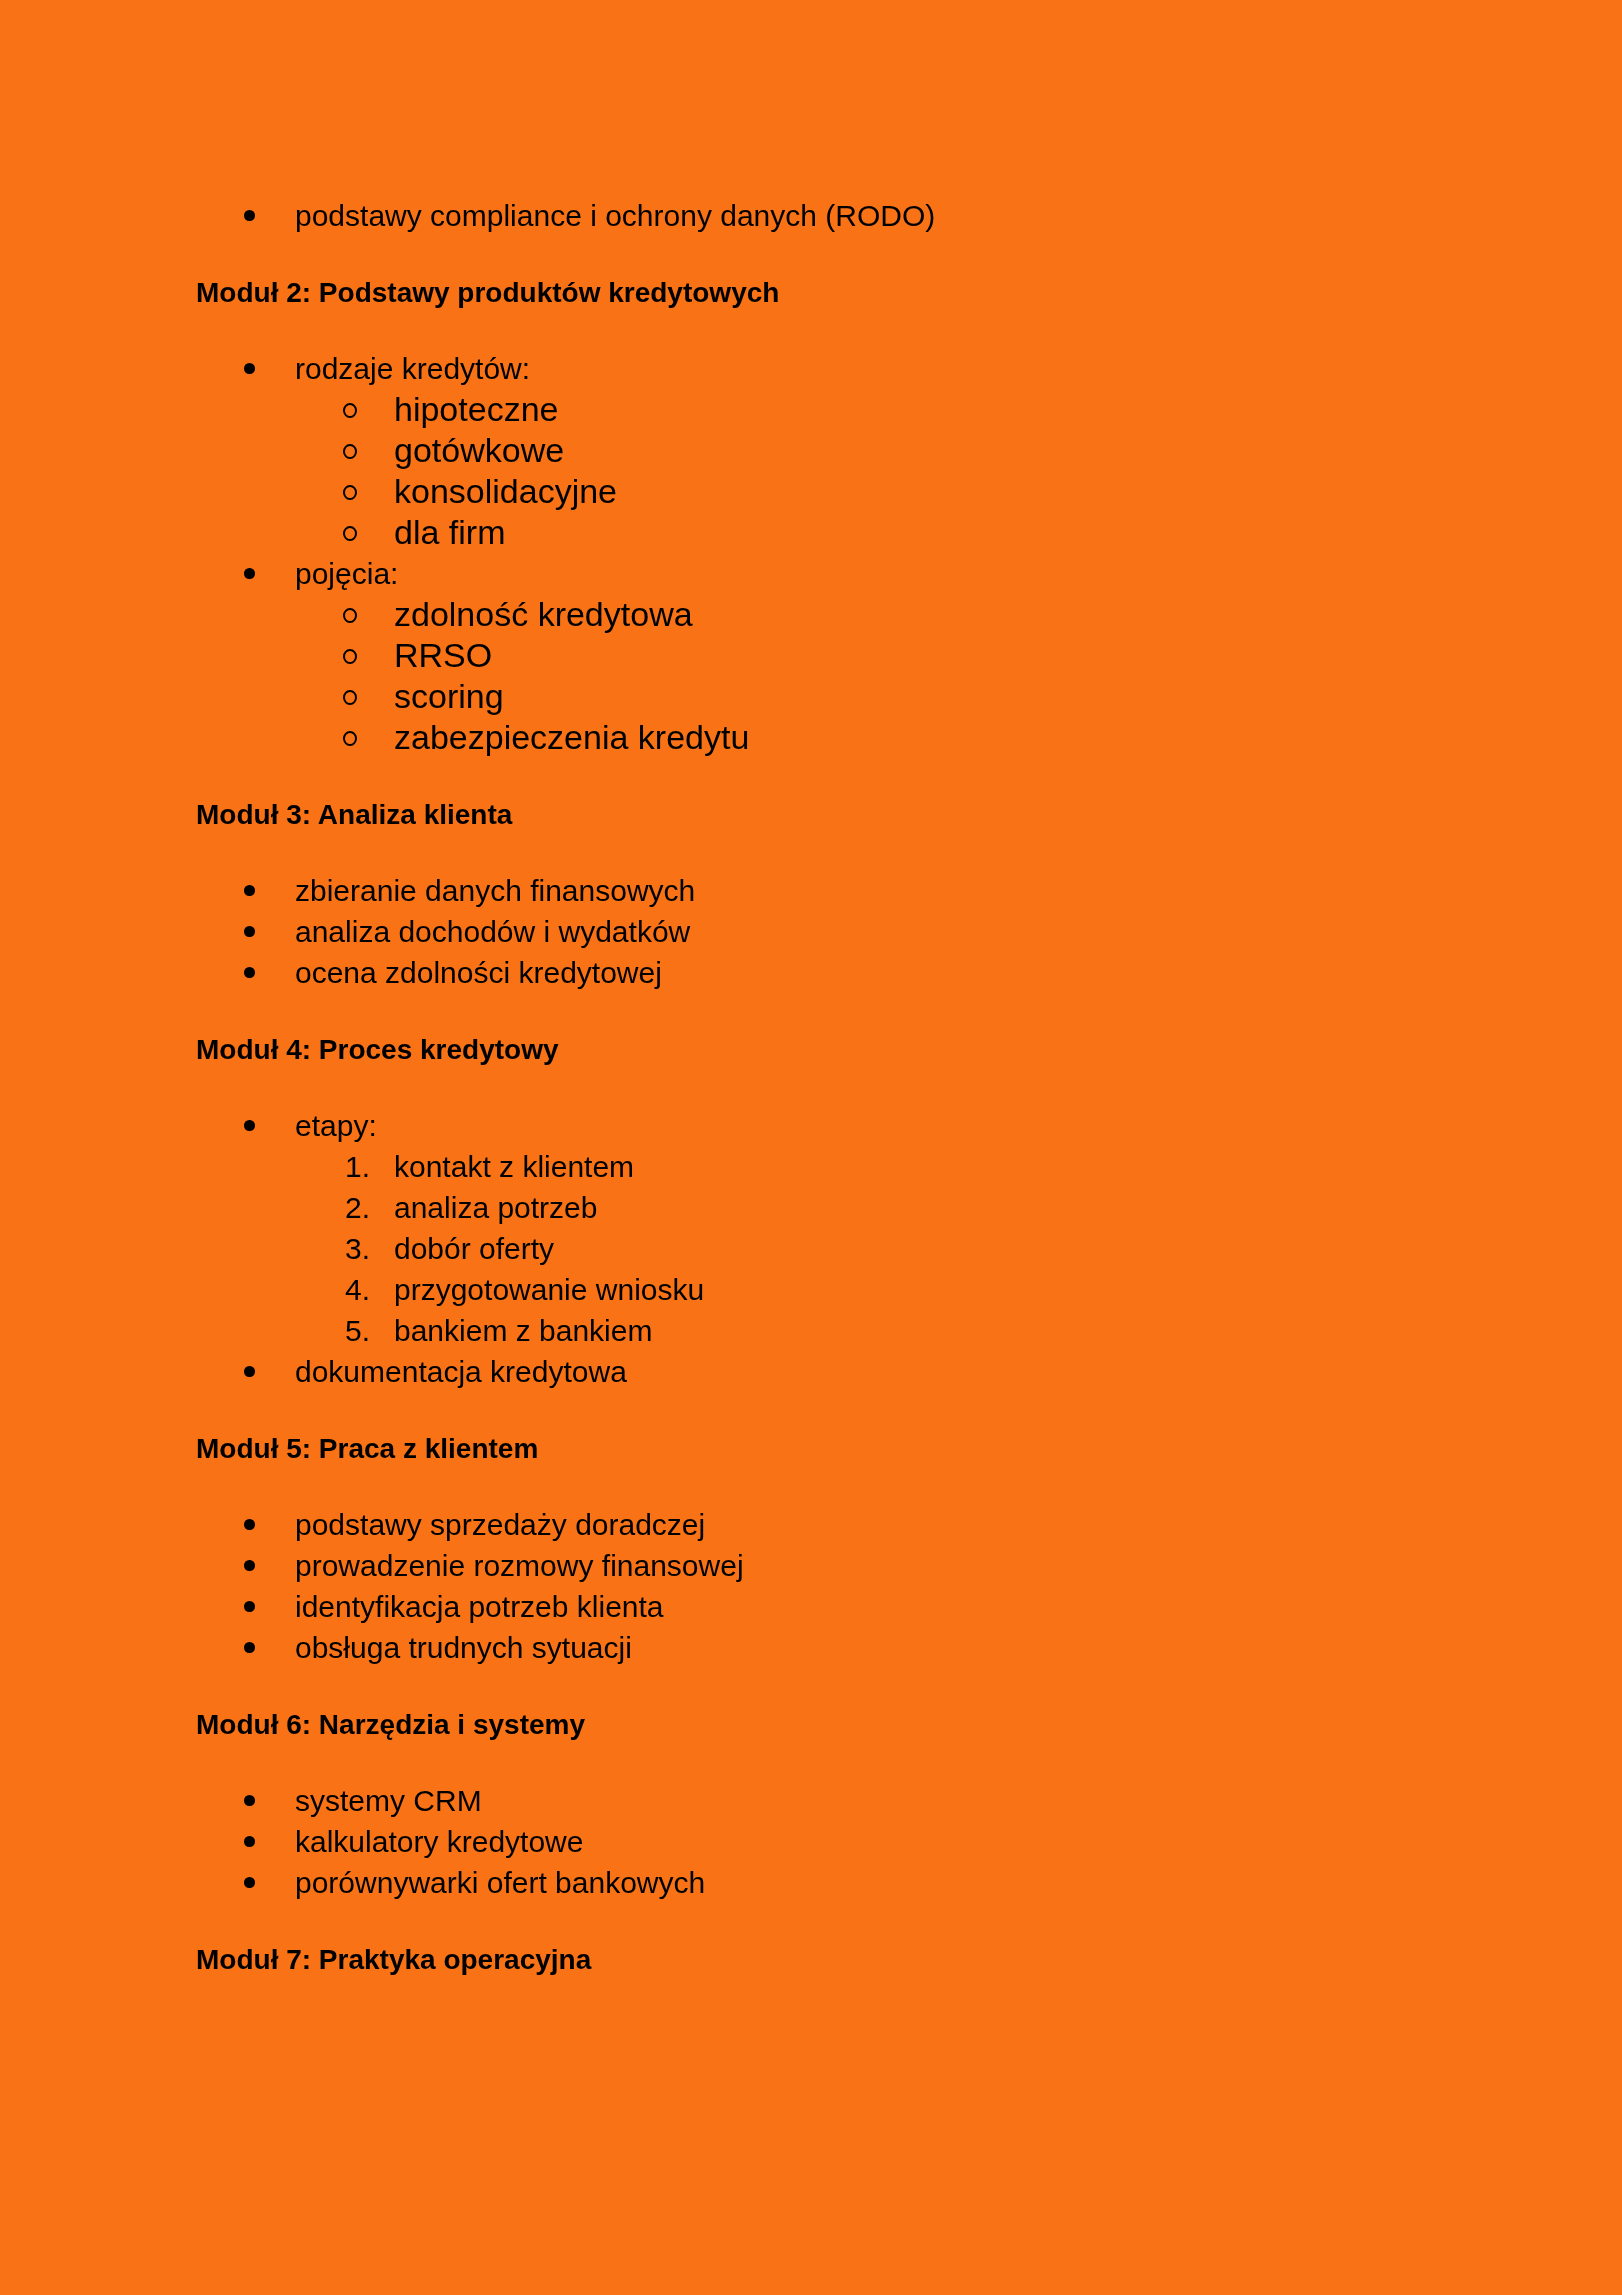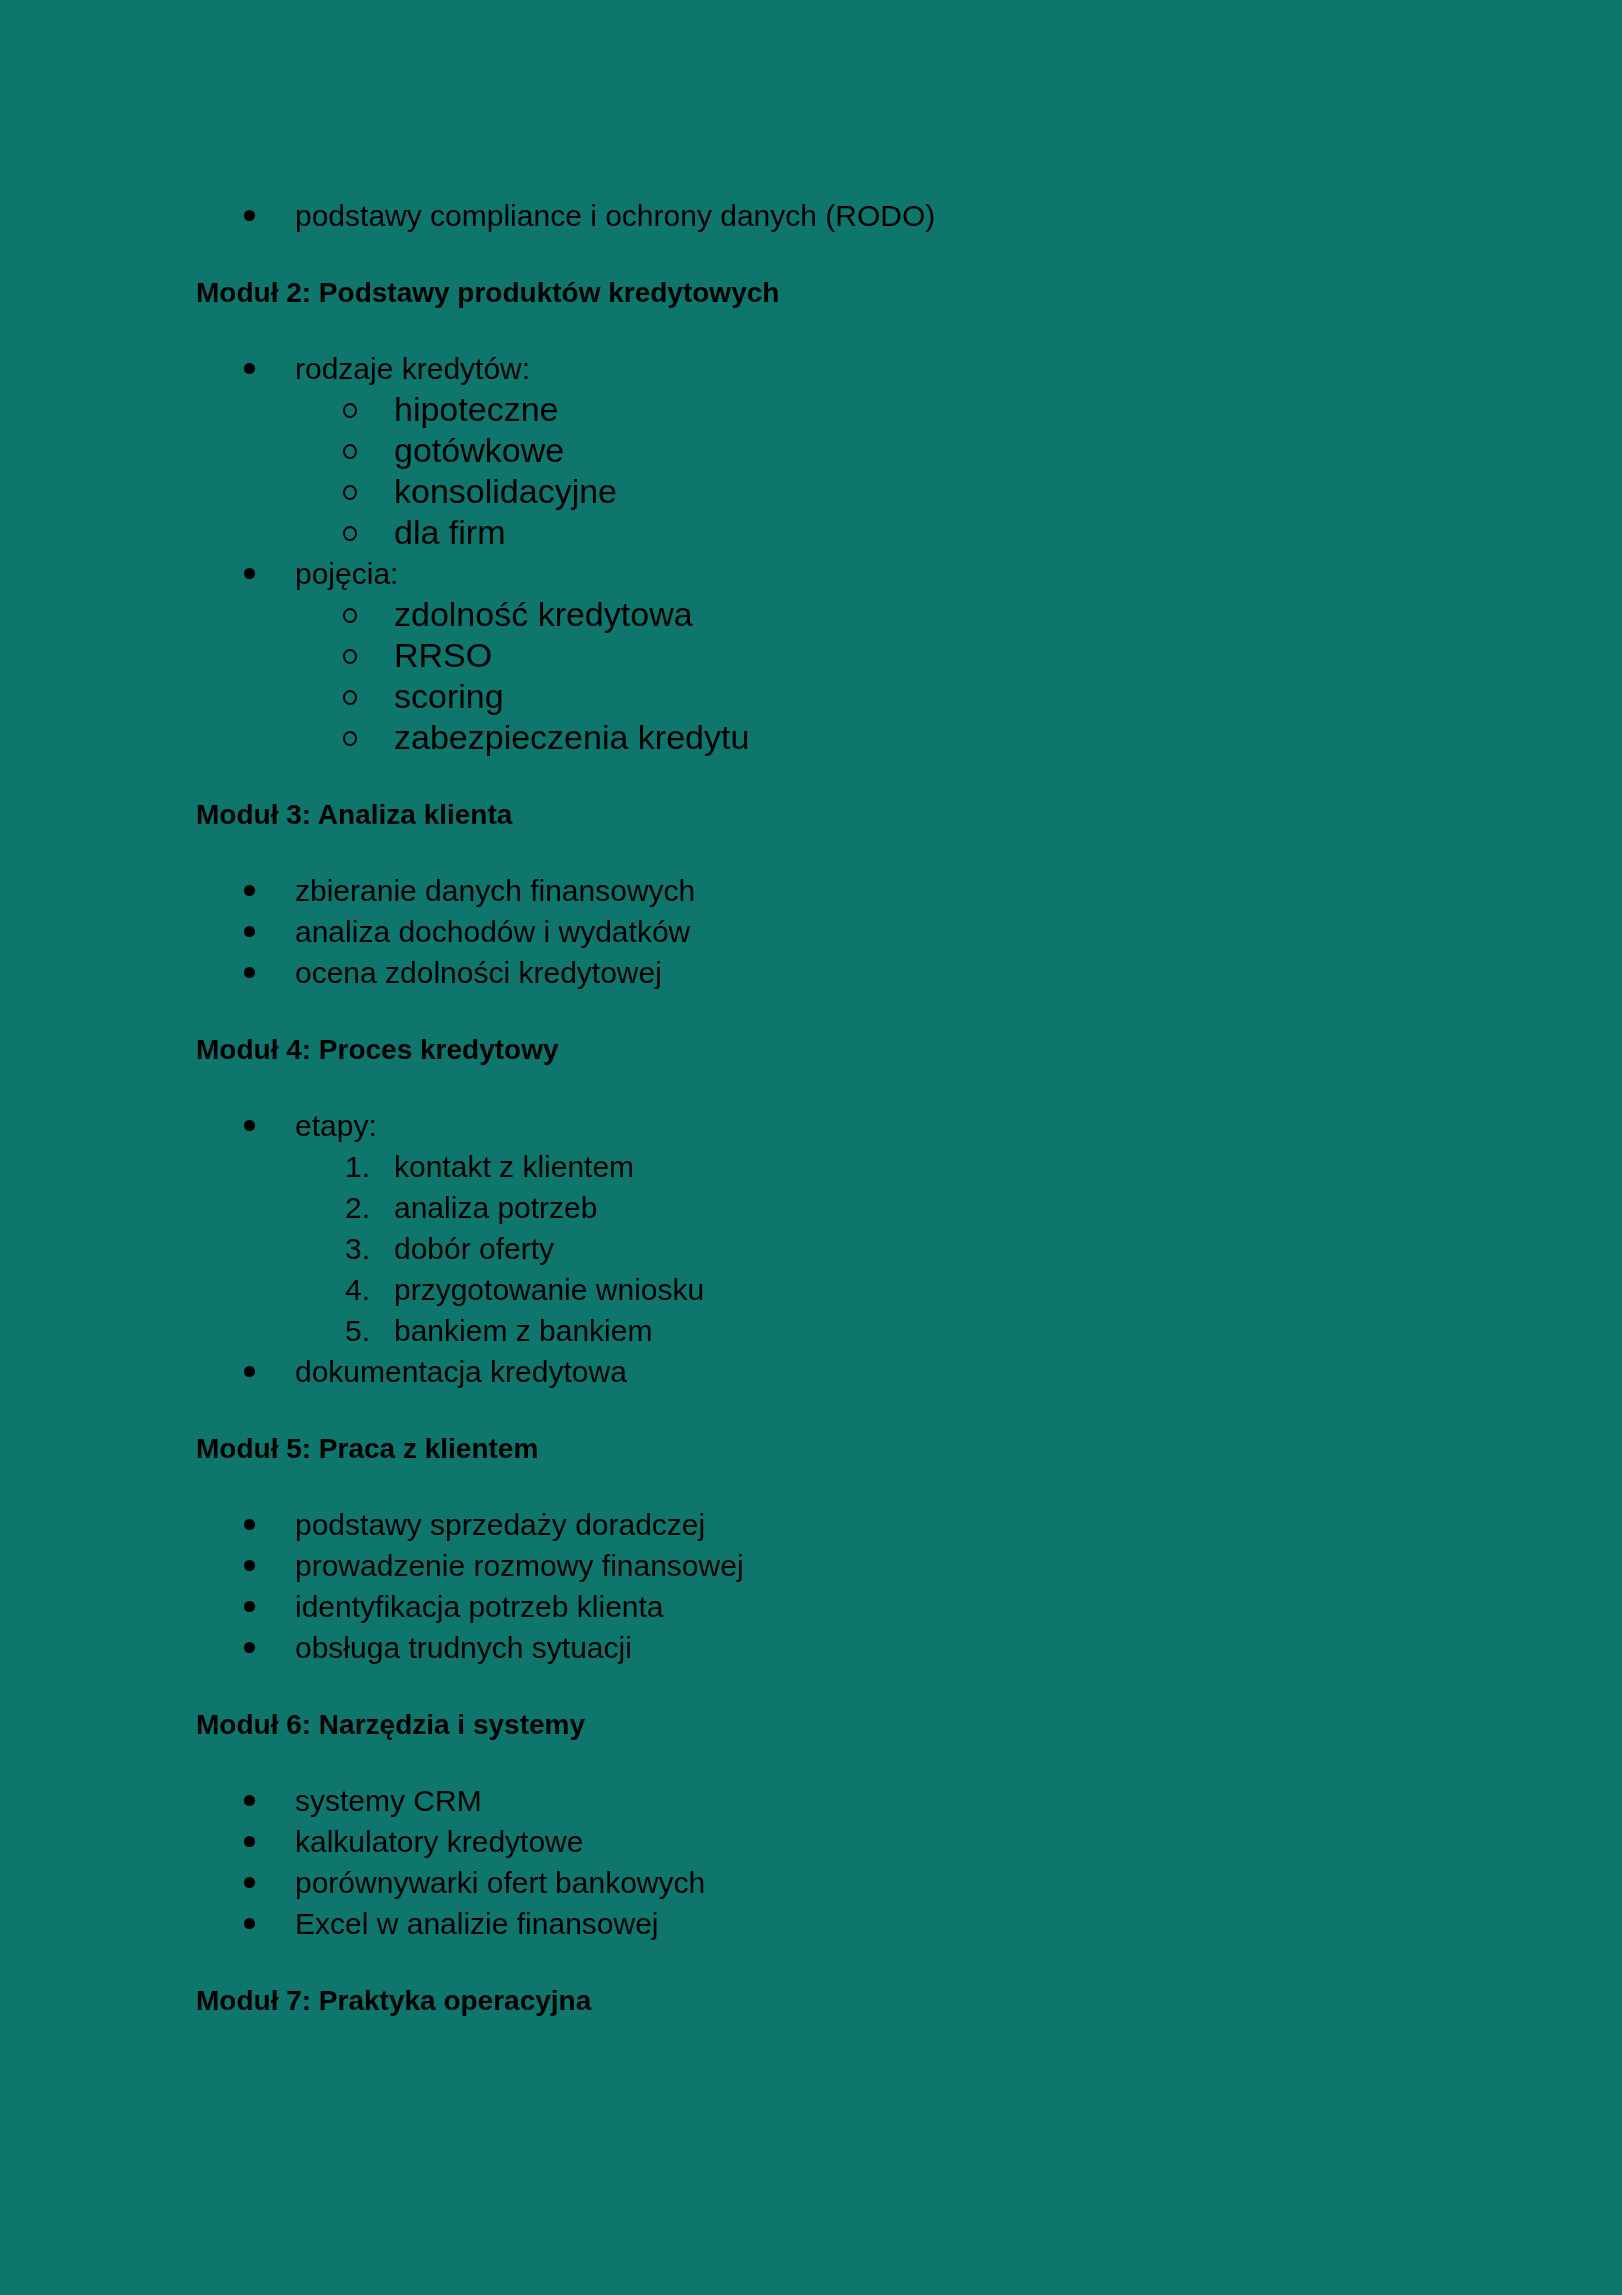--- a/index.html
+++ b/index.html
@@ -4,21 +4,21 @@
 <style>
   html, body {
     margin: 0;
     padding: 0;
     background: #ffffff;
   }
   .page {
     position: relative;
     width: 1622px;
     height: 2295px;
-    background: #0f766e;
+    background: #f97316;
     font-family: "Liberation Sans", "DejaVu Sans", sans-serif;
     color: #000000;
     overflow: hidden;
   }
   .content {
     position: absolute;
     top: 195px;
     left: 196px;
     right: 196px;
   }
@@ -233,23 +233,19 @@
         <span>systemy CRM</span>
       </li>
       <li class="li1">
         <span class="bullet-dot"></span>
         <span>kalkulatory kredytowe</span>
       </li>
       <li class="li1">
         <span class="bullet-dot"></span>
         <span>porównywarki ofert bankowych</span>
       </li>
-      <li class="li1">
-        <span class="bullet-dot"></span>
-        <span>Excel w analizie finansowej</span>
-      </li>
     </ul>
 
     <h2 class="module-heading">Moduł 7: Praktyka operacyjna</h2>
 
   </div>
 </div>
 
 
 </body></html>

